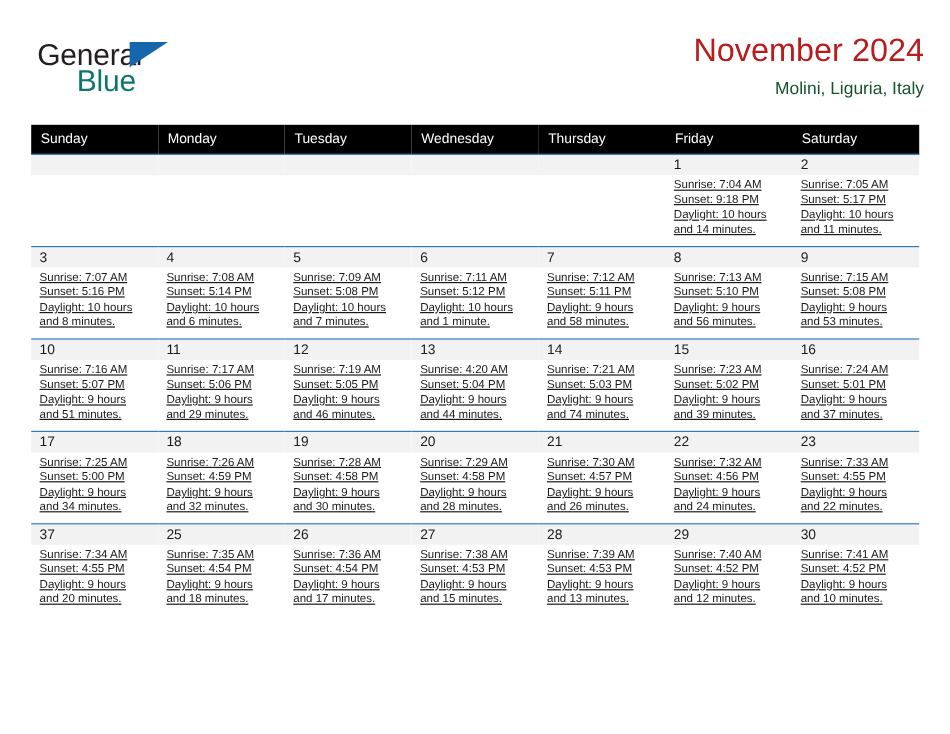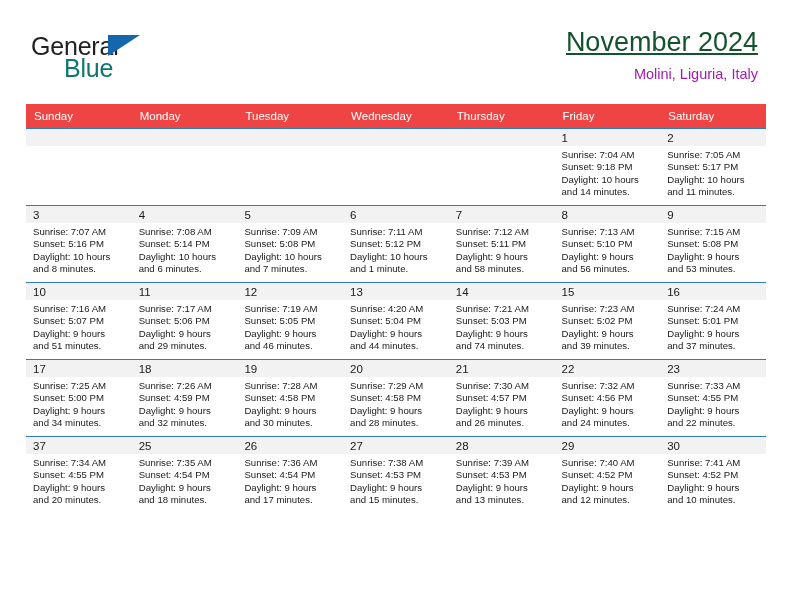--- a/index.html
+++ b/index.html
@@ -20,21 +20,21 @@
     width: 792px;
     height: 612px;
     box-sizing: border-box;
   }
 
   
   .header {
     position: absolute;
     left: 26px;
     top: 28px;
-    right: 34px;
+    right: 22px;
     height: 72px;
   }
 
   .brand {
     position: absolute;
     left: 5px;
     top: 6px;
     width: 200px;
     height: 60px;
   }
@@ -67,45 +67,44 @@
   }
 
   .title-block {
     position: absolute;
     right: 0;
     top: 0;
     text-align: right;
   }
   .cal-title {
     font-size: 27px;
-    color: #14532d;
+    color: #b91c1c;
     line-height: 1.1;
     white-space: nowrap;
-    text-decoration: underline;
   }
   .cal-subtitle {
     font-size: 14.5px;
-    color: #a21caf;
+    color: #14532d;
     margin-top: 9px;
     line-height: 1.1;
     white-space: nowrap;
   }
 
   
   .calendar {
     position: absolute;
     left: 26px;
     top: 104px;
     width: 740px;
     border-collapse: collapse;
     table-layout: fixed;
   }
 
   .calendar th {
-    background: #ef4444;
+    background: #000000;
     color: #ffffff;
     font-size: 11.5px;
     font-weight: normal;
     text-align: left;
     padding: 5px 0 5px 8px;
     height: 14px;
     border: none;
     margin-top: 20px;
   }
 
@@ -127,20 +126,21 @@
     font-size: 11.5px;
     color: #1a1a1a;
     line-height: 14px;
   }
 
   .cell-body {
     padding: 3px 5px 0 7px;
     font-size: 9.6px;
     color: #1a1a1a;
     line-height: 12.4px;
+    text-decoration: underline;
   }
   .cell-body div {
     white-space: nowrap;
   }
 
   td.empty .daynum-strip {
     background: #f2f2f2;
   }
 </style>
 </head>

